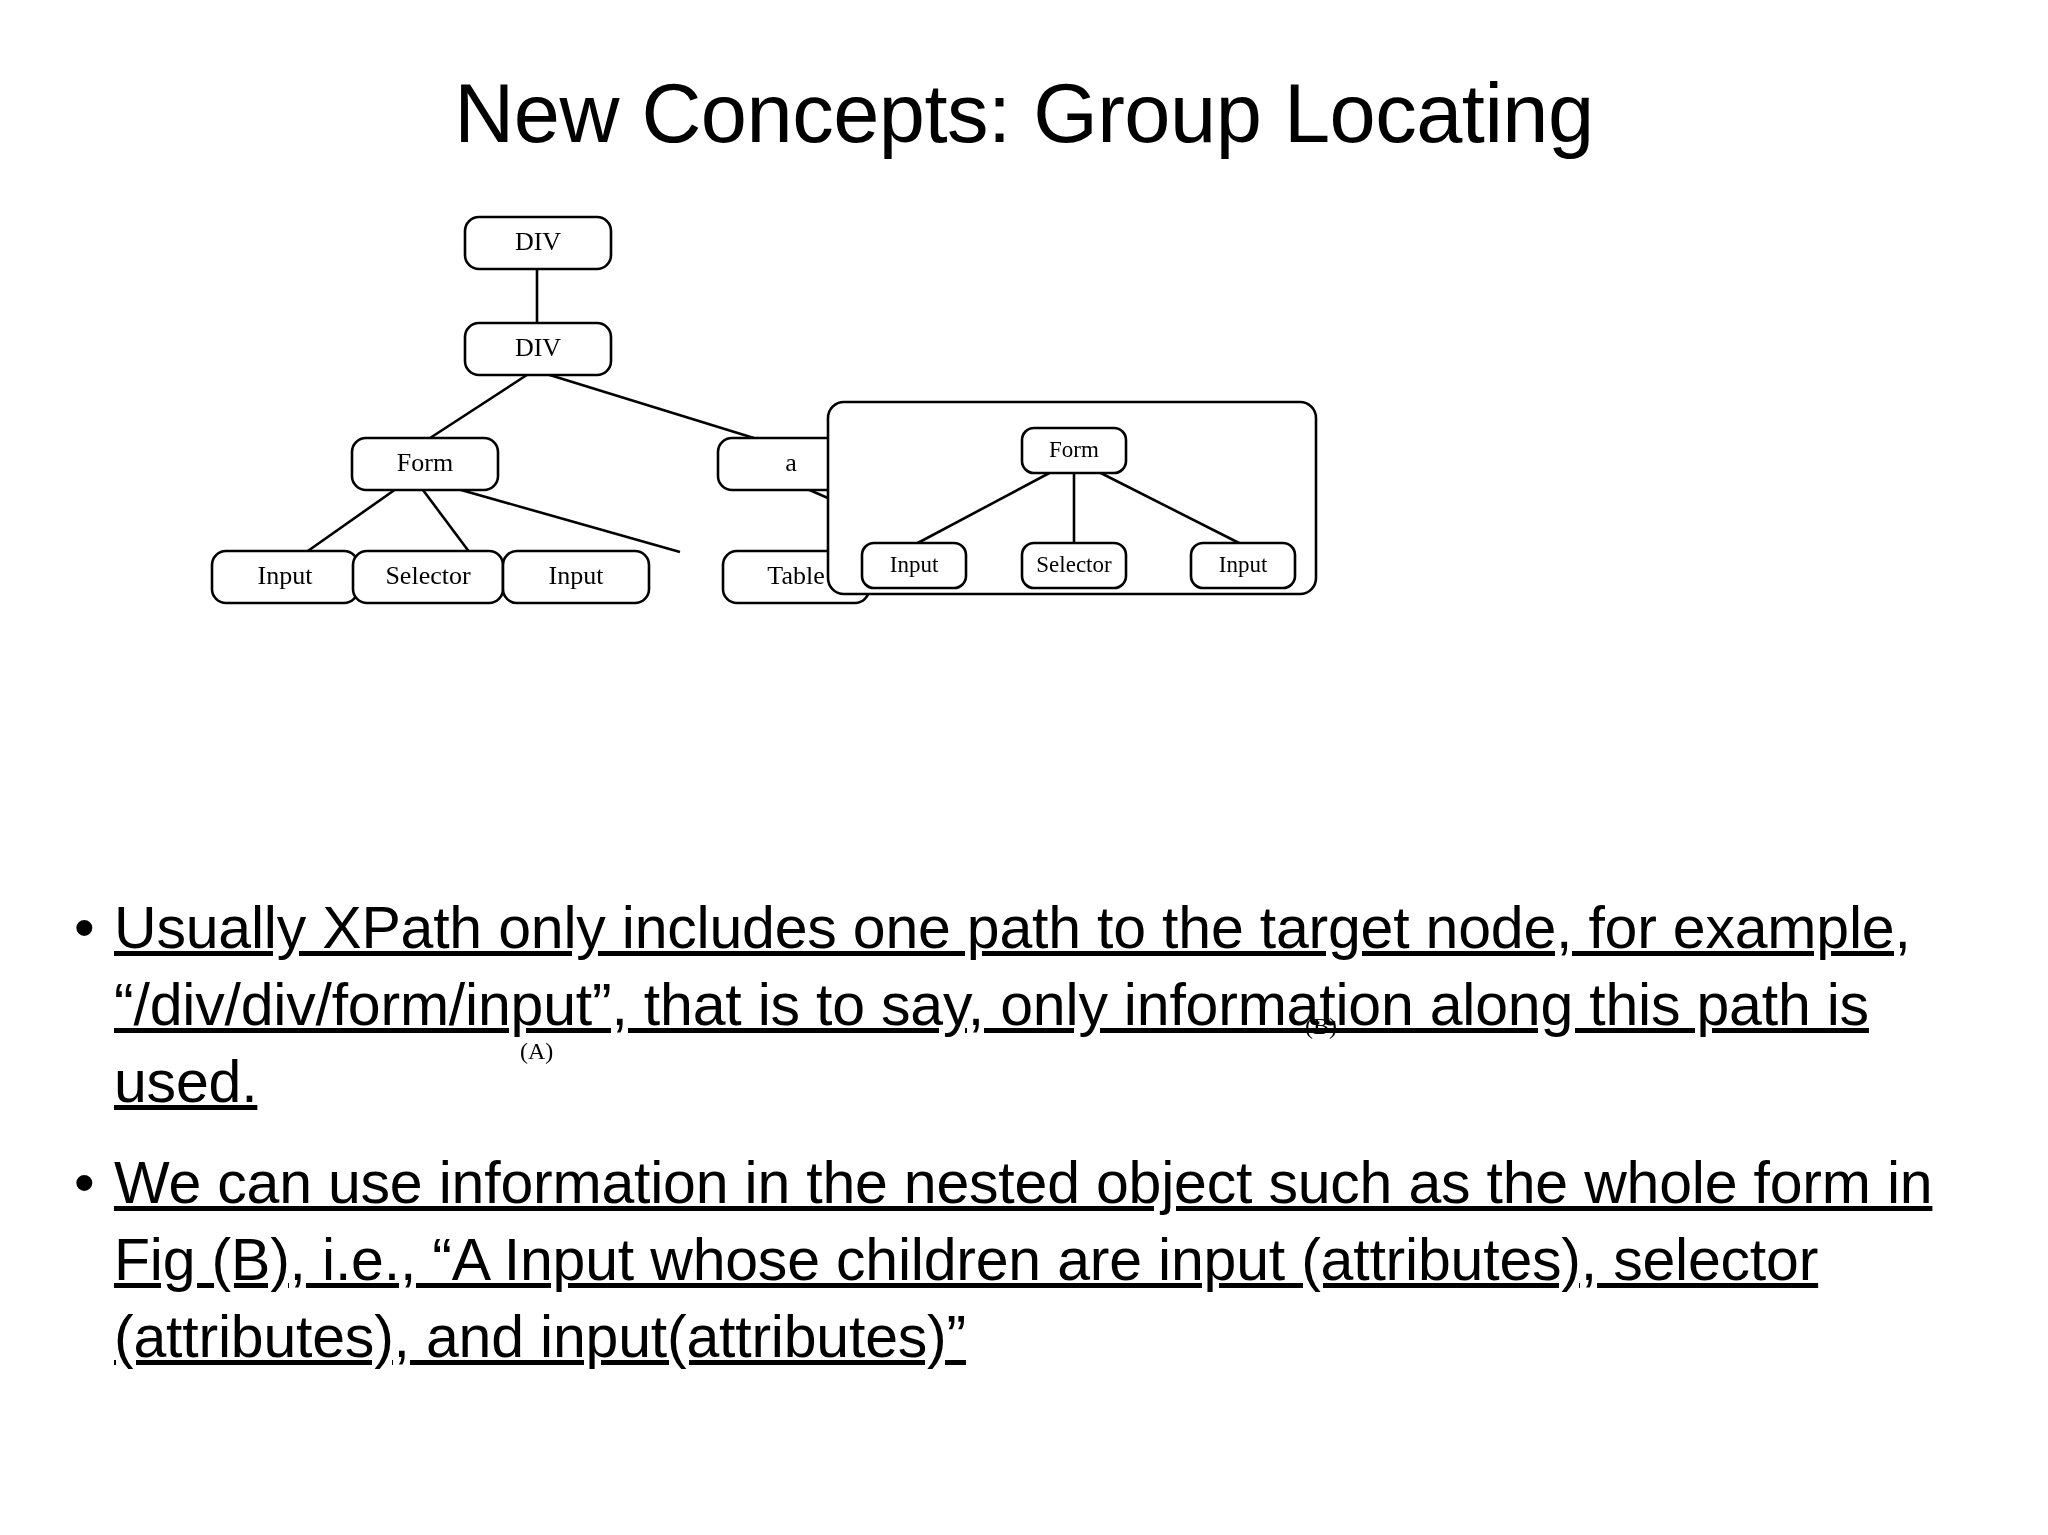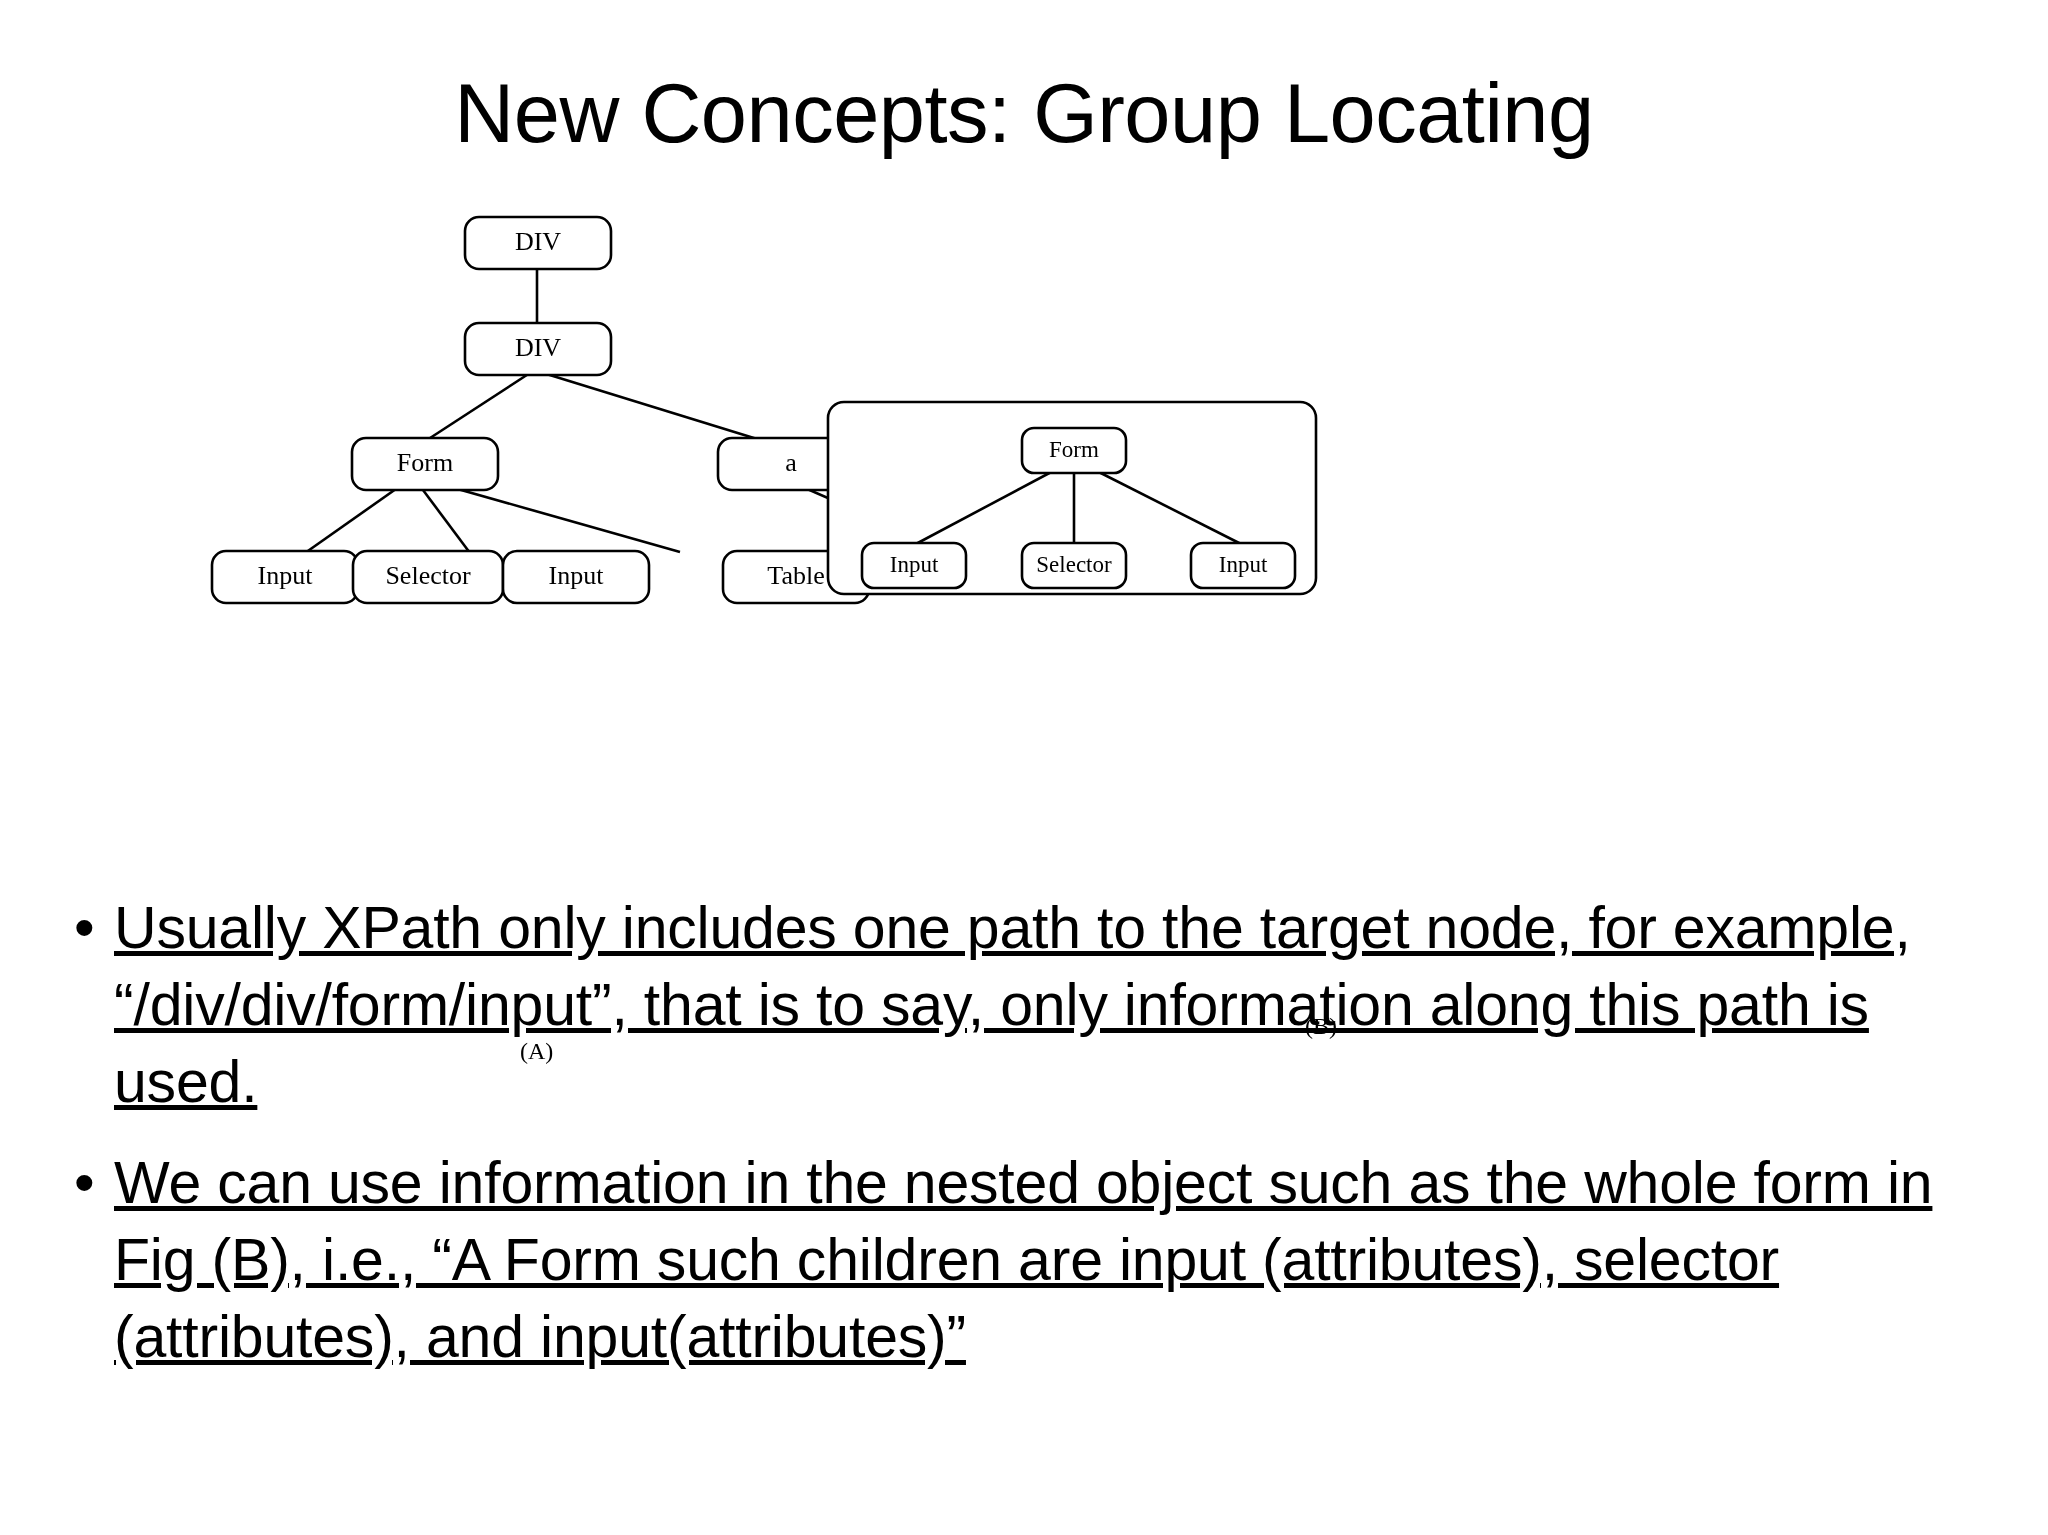--- a/index.html
+++ b/index.html
@@ -188,17 +188,17 @@
     <div class="fig-caption b">(B)</div>
   </div>
 
   <div class="body-text">
     <div class="bullet">
       <span class="dot">•</span>
       <span class="txt">Usually XPath only includes one path to the target node, for example, “/div/div/form/input”, that is to say, only information along this path is used.</span>
     </div>
     <div class="bullet">
       <span class="dot">•</span>
-      <span class="txt">We can use information in the nested object such as the whole form in Fig (B), i.e., “A Form such children are input (attributes), selector (attributes), and input(attributes)”</span>
+      <span class="txt">We can use information in the nested object such as the whole form in Fig (B), i.e., “A Input whose children are input (attributes), selector (attributes), and input(attributes)”</span>
     </div>
   </div>
 
 </div>
 
 </body></html>

